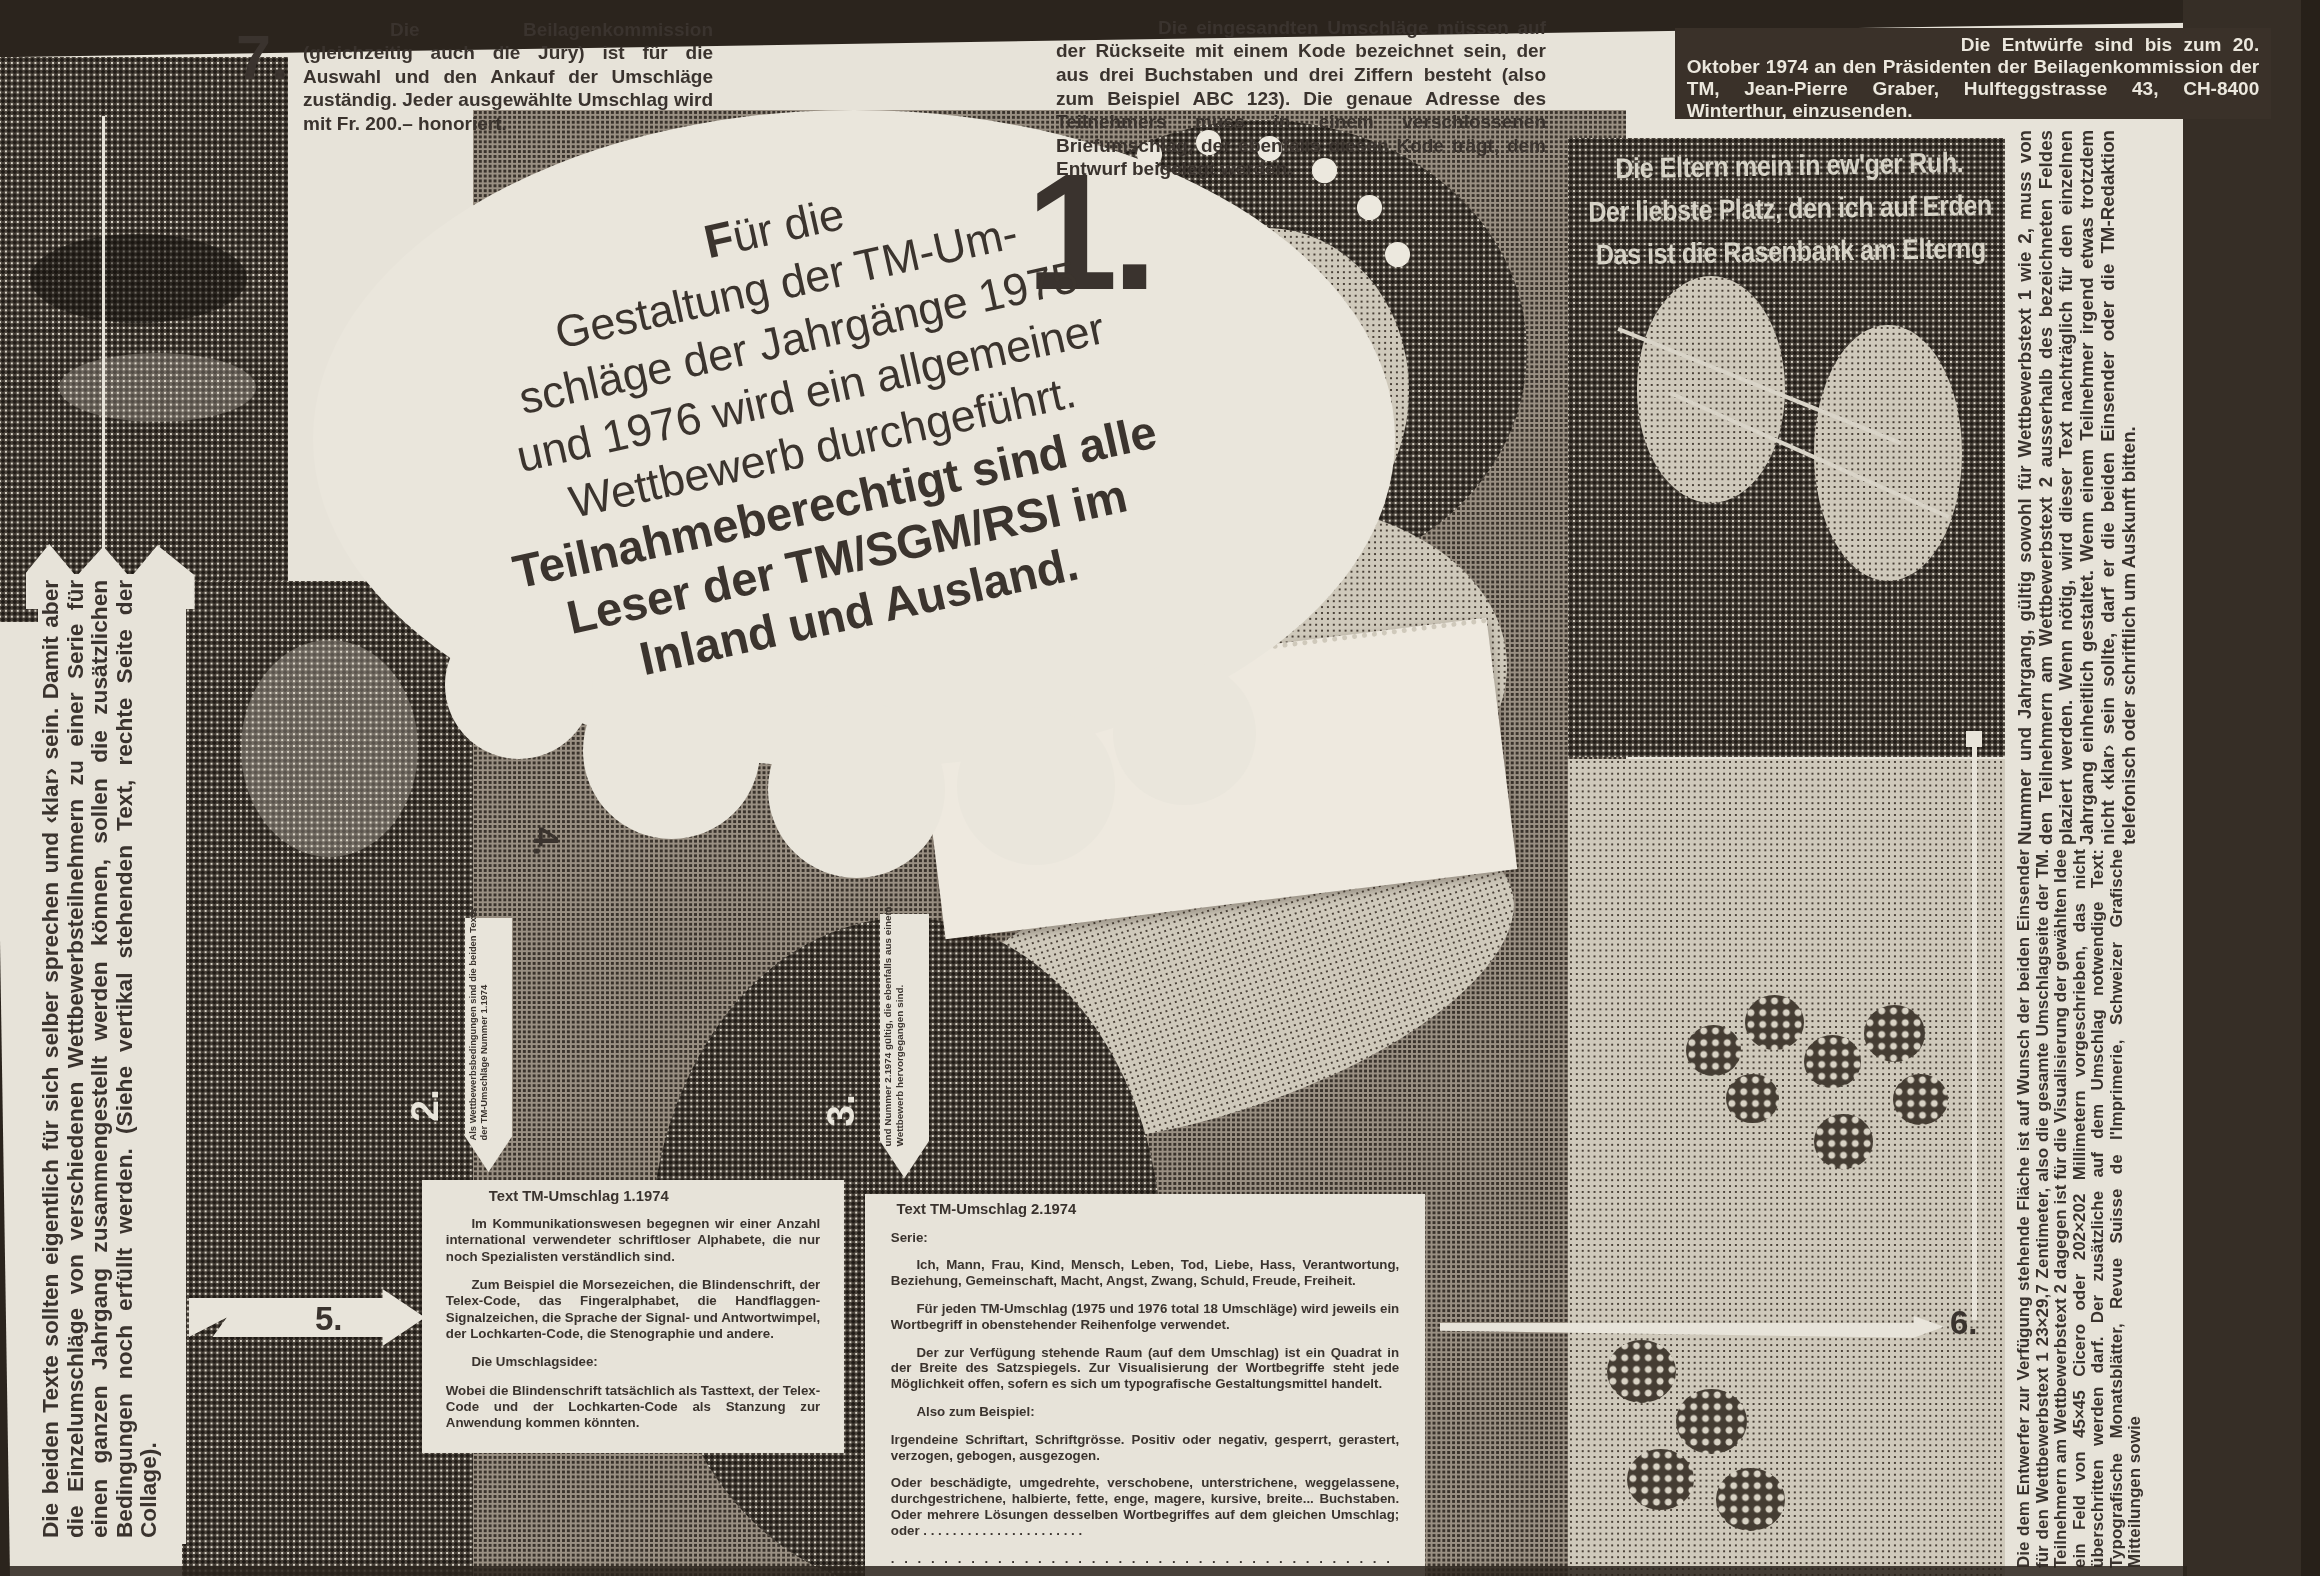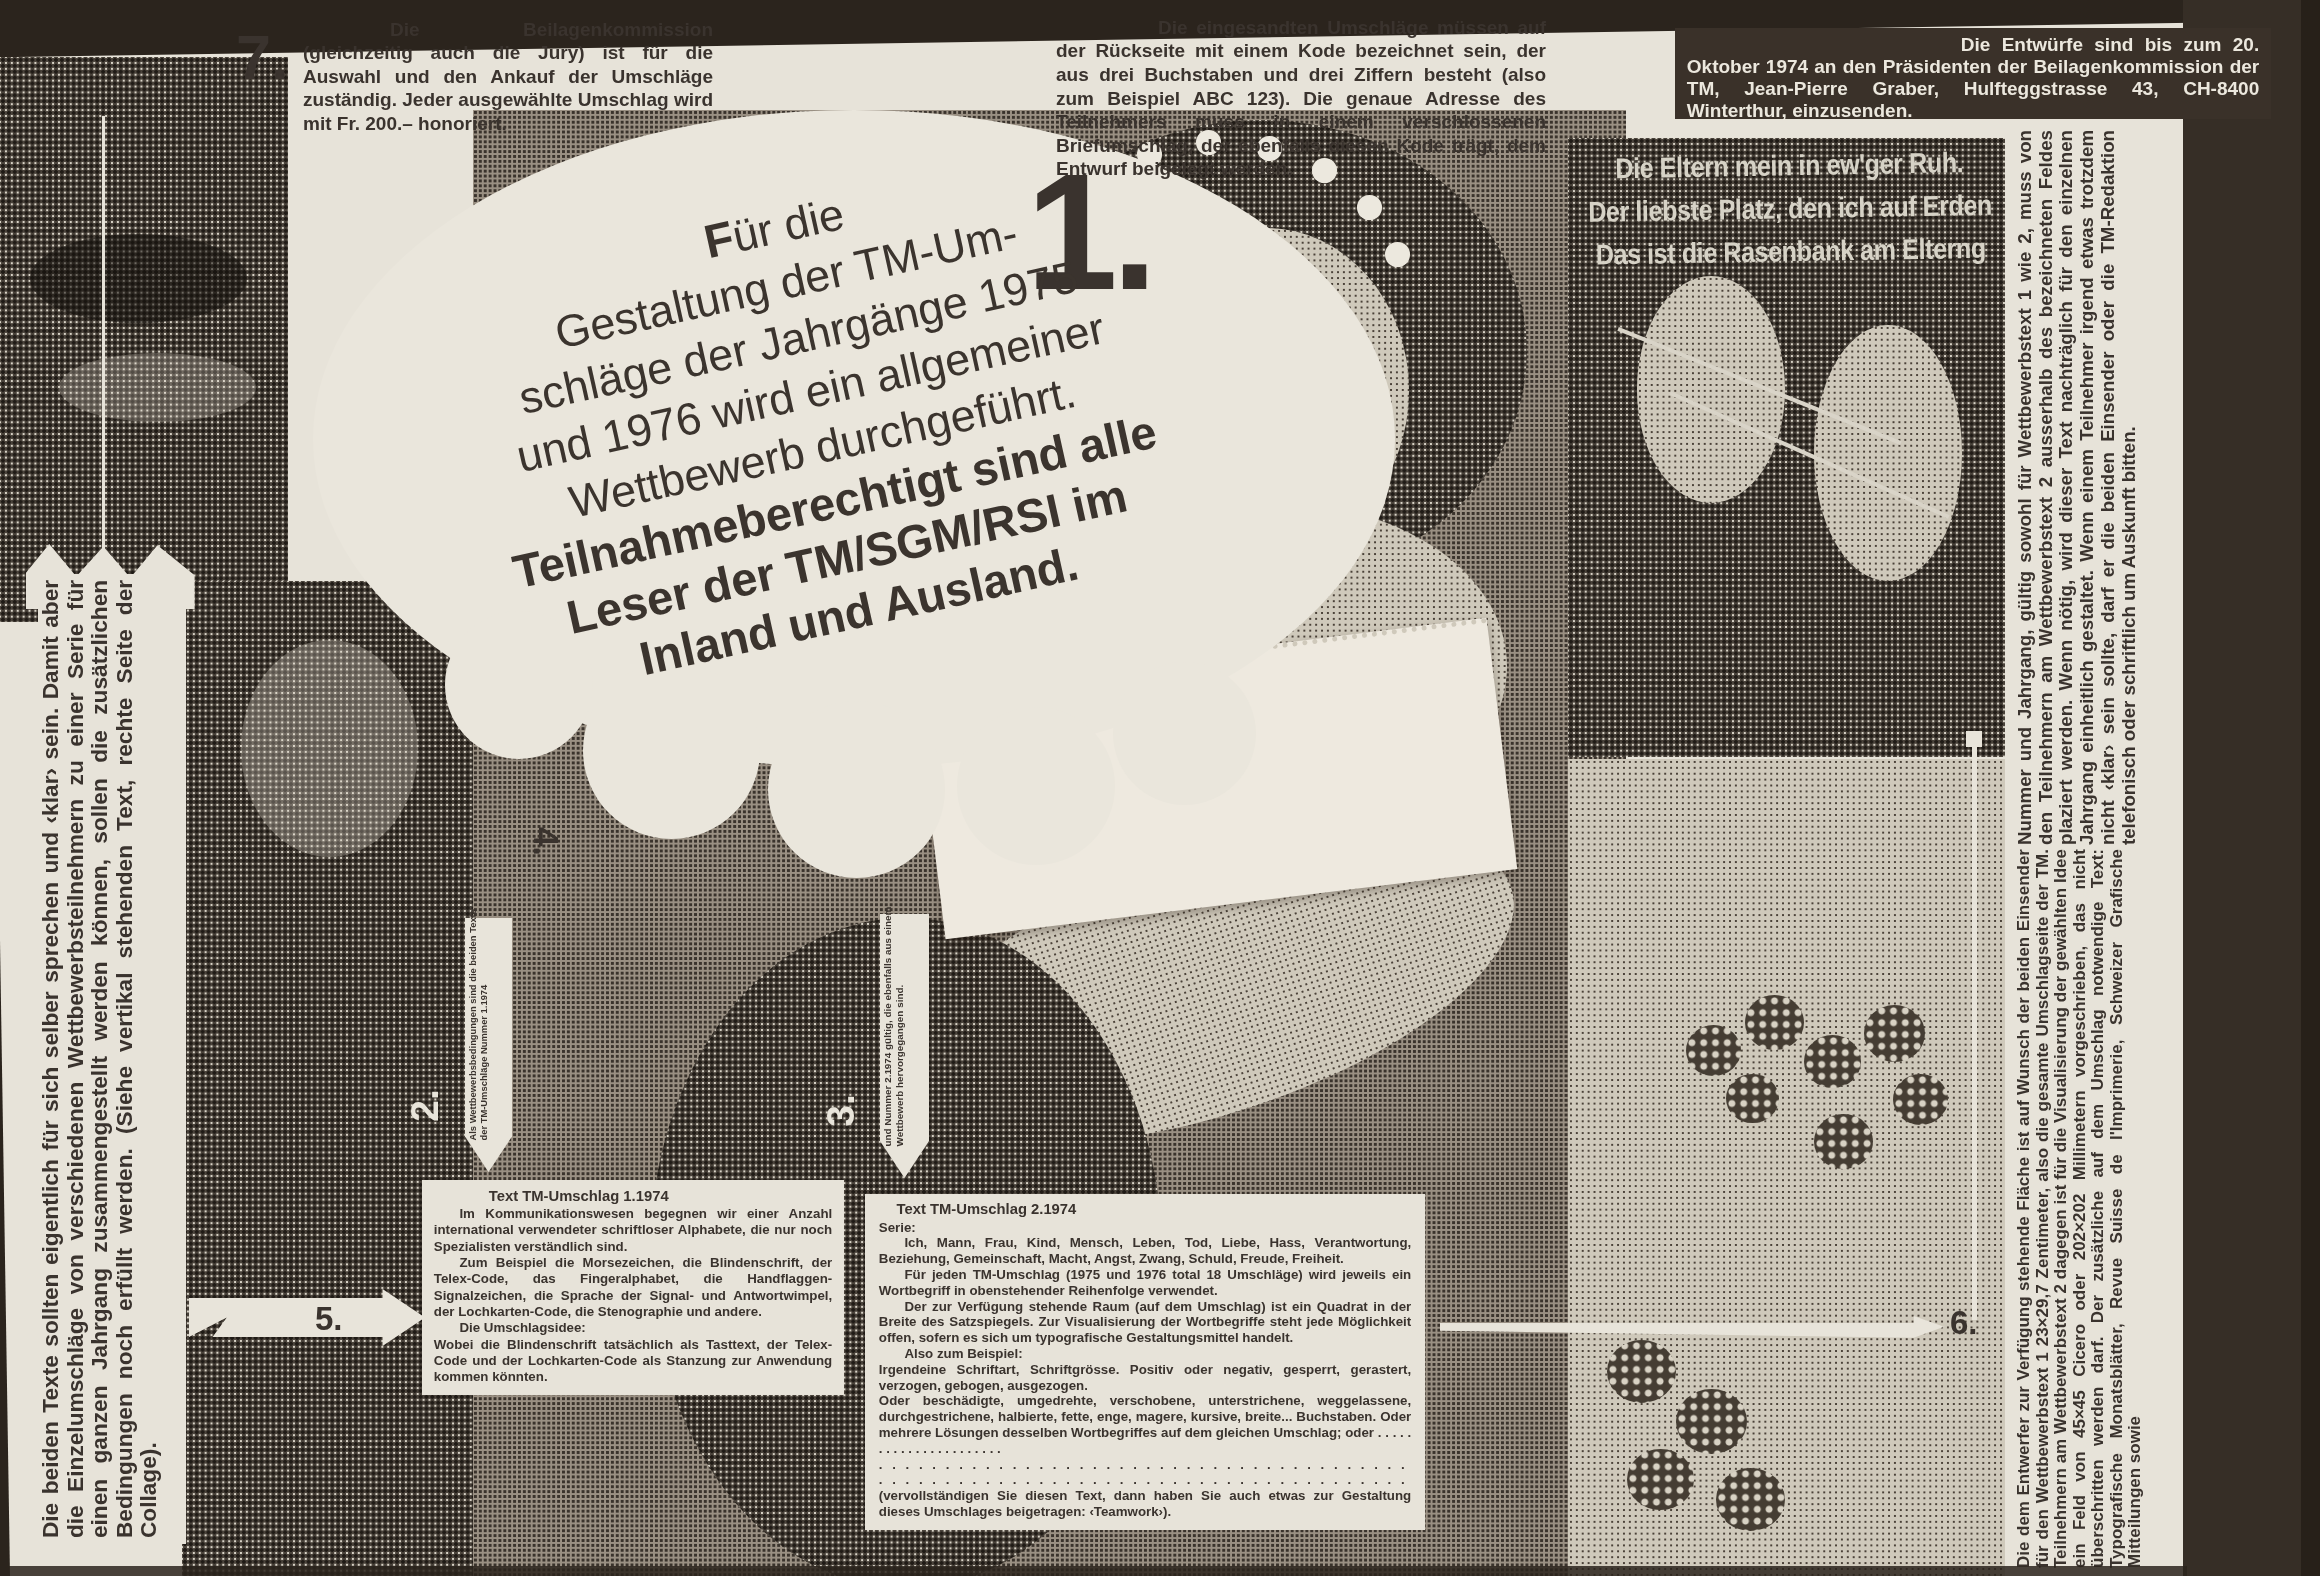--- a/index.html
+++ b/index.html
@@ -68,21 +68,21 @@
   .vline6{left:1972px;top:745px;width:4.9px;height:575px;background:#e8e4da;}
   .vline6sq{left:1966px;top:731px;width:15.8px;height:15.8px;background:#e8e4da;}
 
   
   .tblock{background:#e7e3d9;box-sizing:border-box;font-weight:700;color:#3a332e;}
   .t1{left:422px;top:1180px;width:422px;padding:7.9px 11.8px 9.9px 11.8px;font-size:13.3px;line-height:16.3px;}
   .t2{left:865px;top:1194px;width:560px;padding:7.9px 13.8px 9.9px 13.8px;font-size:13.3px;line-height:15.8px;}
   .tblock h3{margin:0 0 2px 0;font-size:14.8px;}
   .t1 h3{text-indent:55px;}
   .t2 h3{text-indent:17.7px;}
-  .tblock p{margin:0;text-align:justify;}
+  .tblock p{margin:12px;text-align:justify;}
   .tblock p.ind{text-indent:25.6px;}
   .dots{white-space:nowrap;overflow:hidden;letter-spacing:3px;text-align:left !important;}
 
   
   .caption{left:1572px;top:148px;width:493px;text-align:center;font-weight:700;font-size:28.6px;
            line-height:43px;color:#d6d2c6;transform:rotate(-1deg) scaleX(0.88);transform-origin:left top;
            letter-spacing:-0.5px;}
 
   
   .envelope{left:928px;top:652px;width:576px;height:248px;background:#eee9df;transform:rotate(-7deg);

